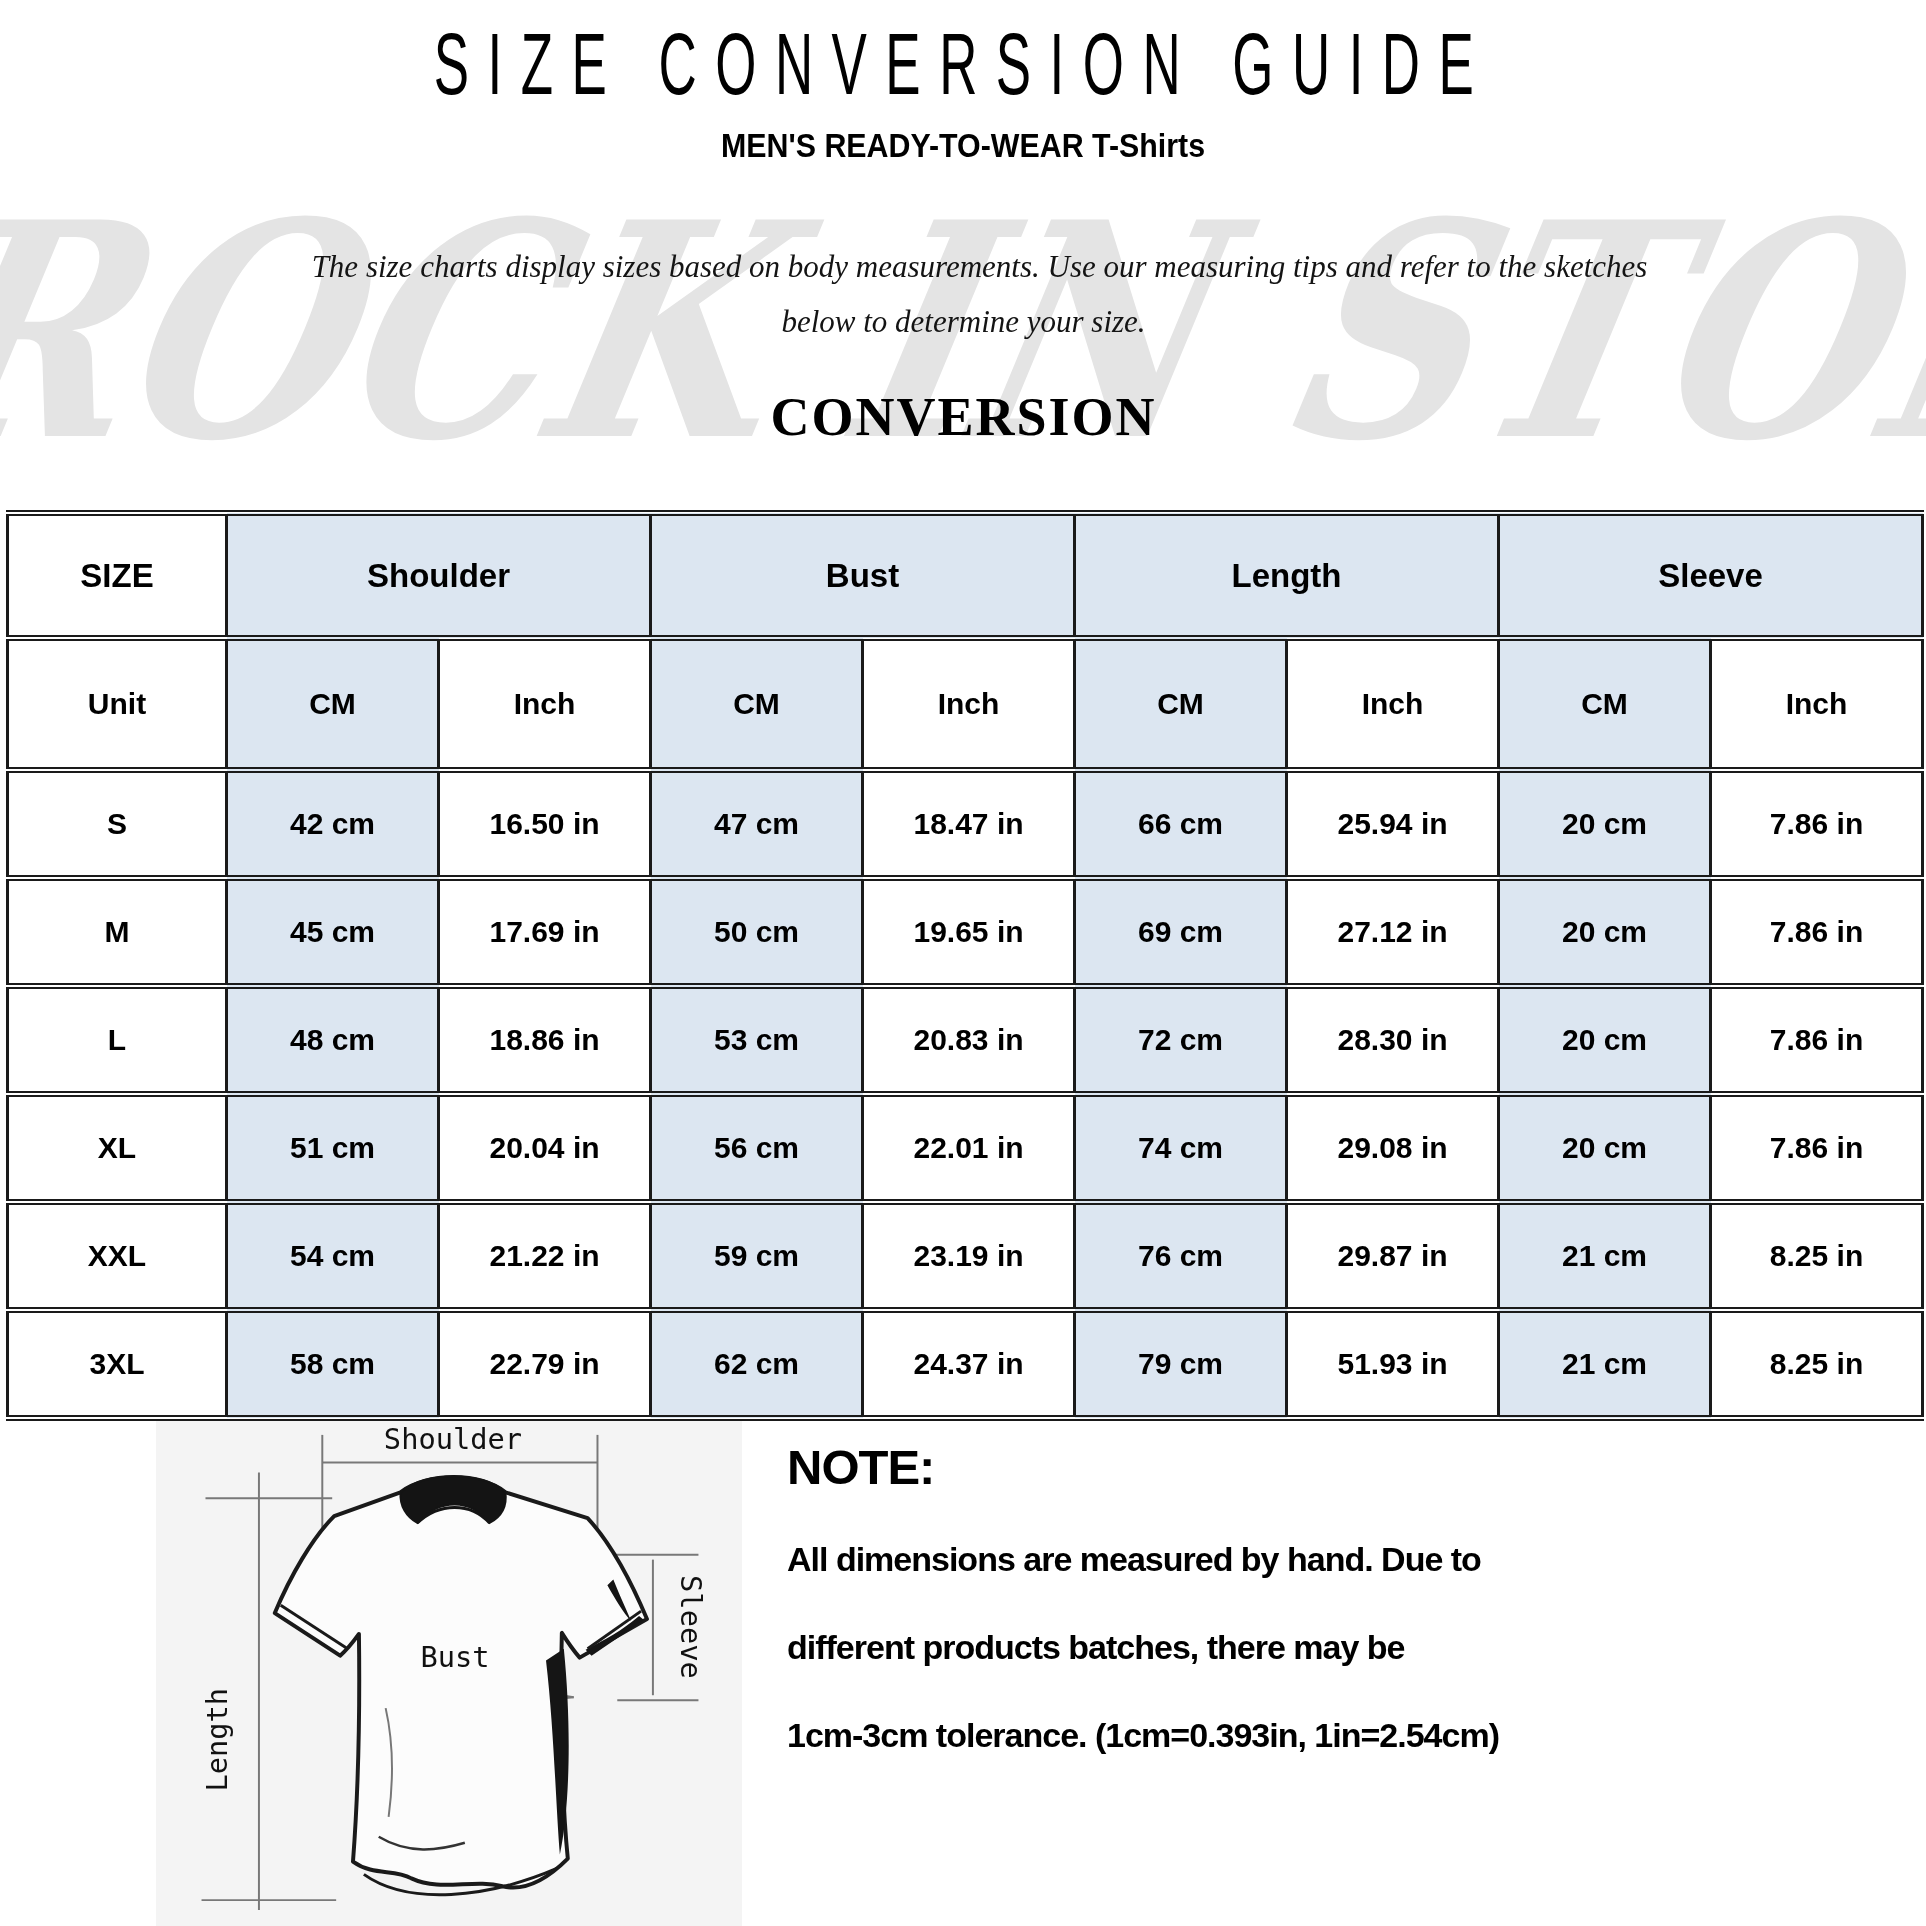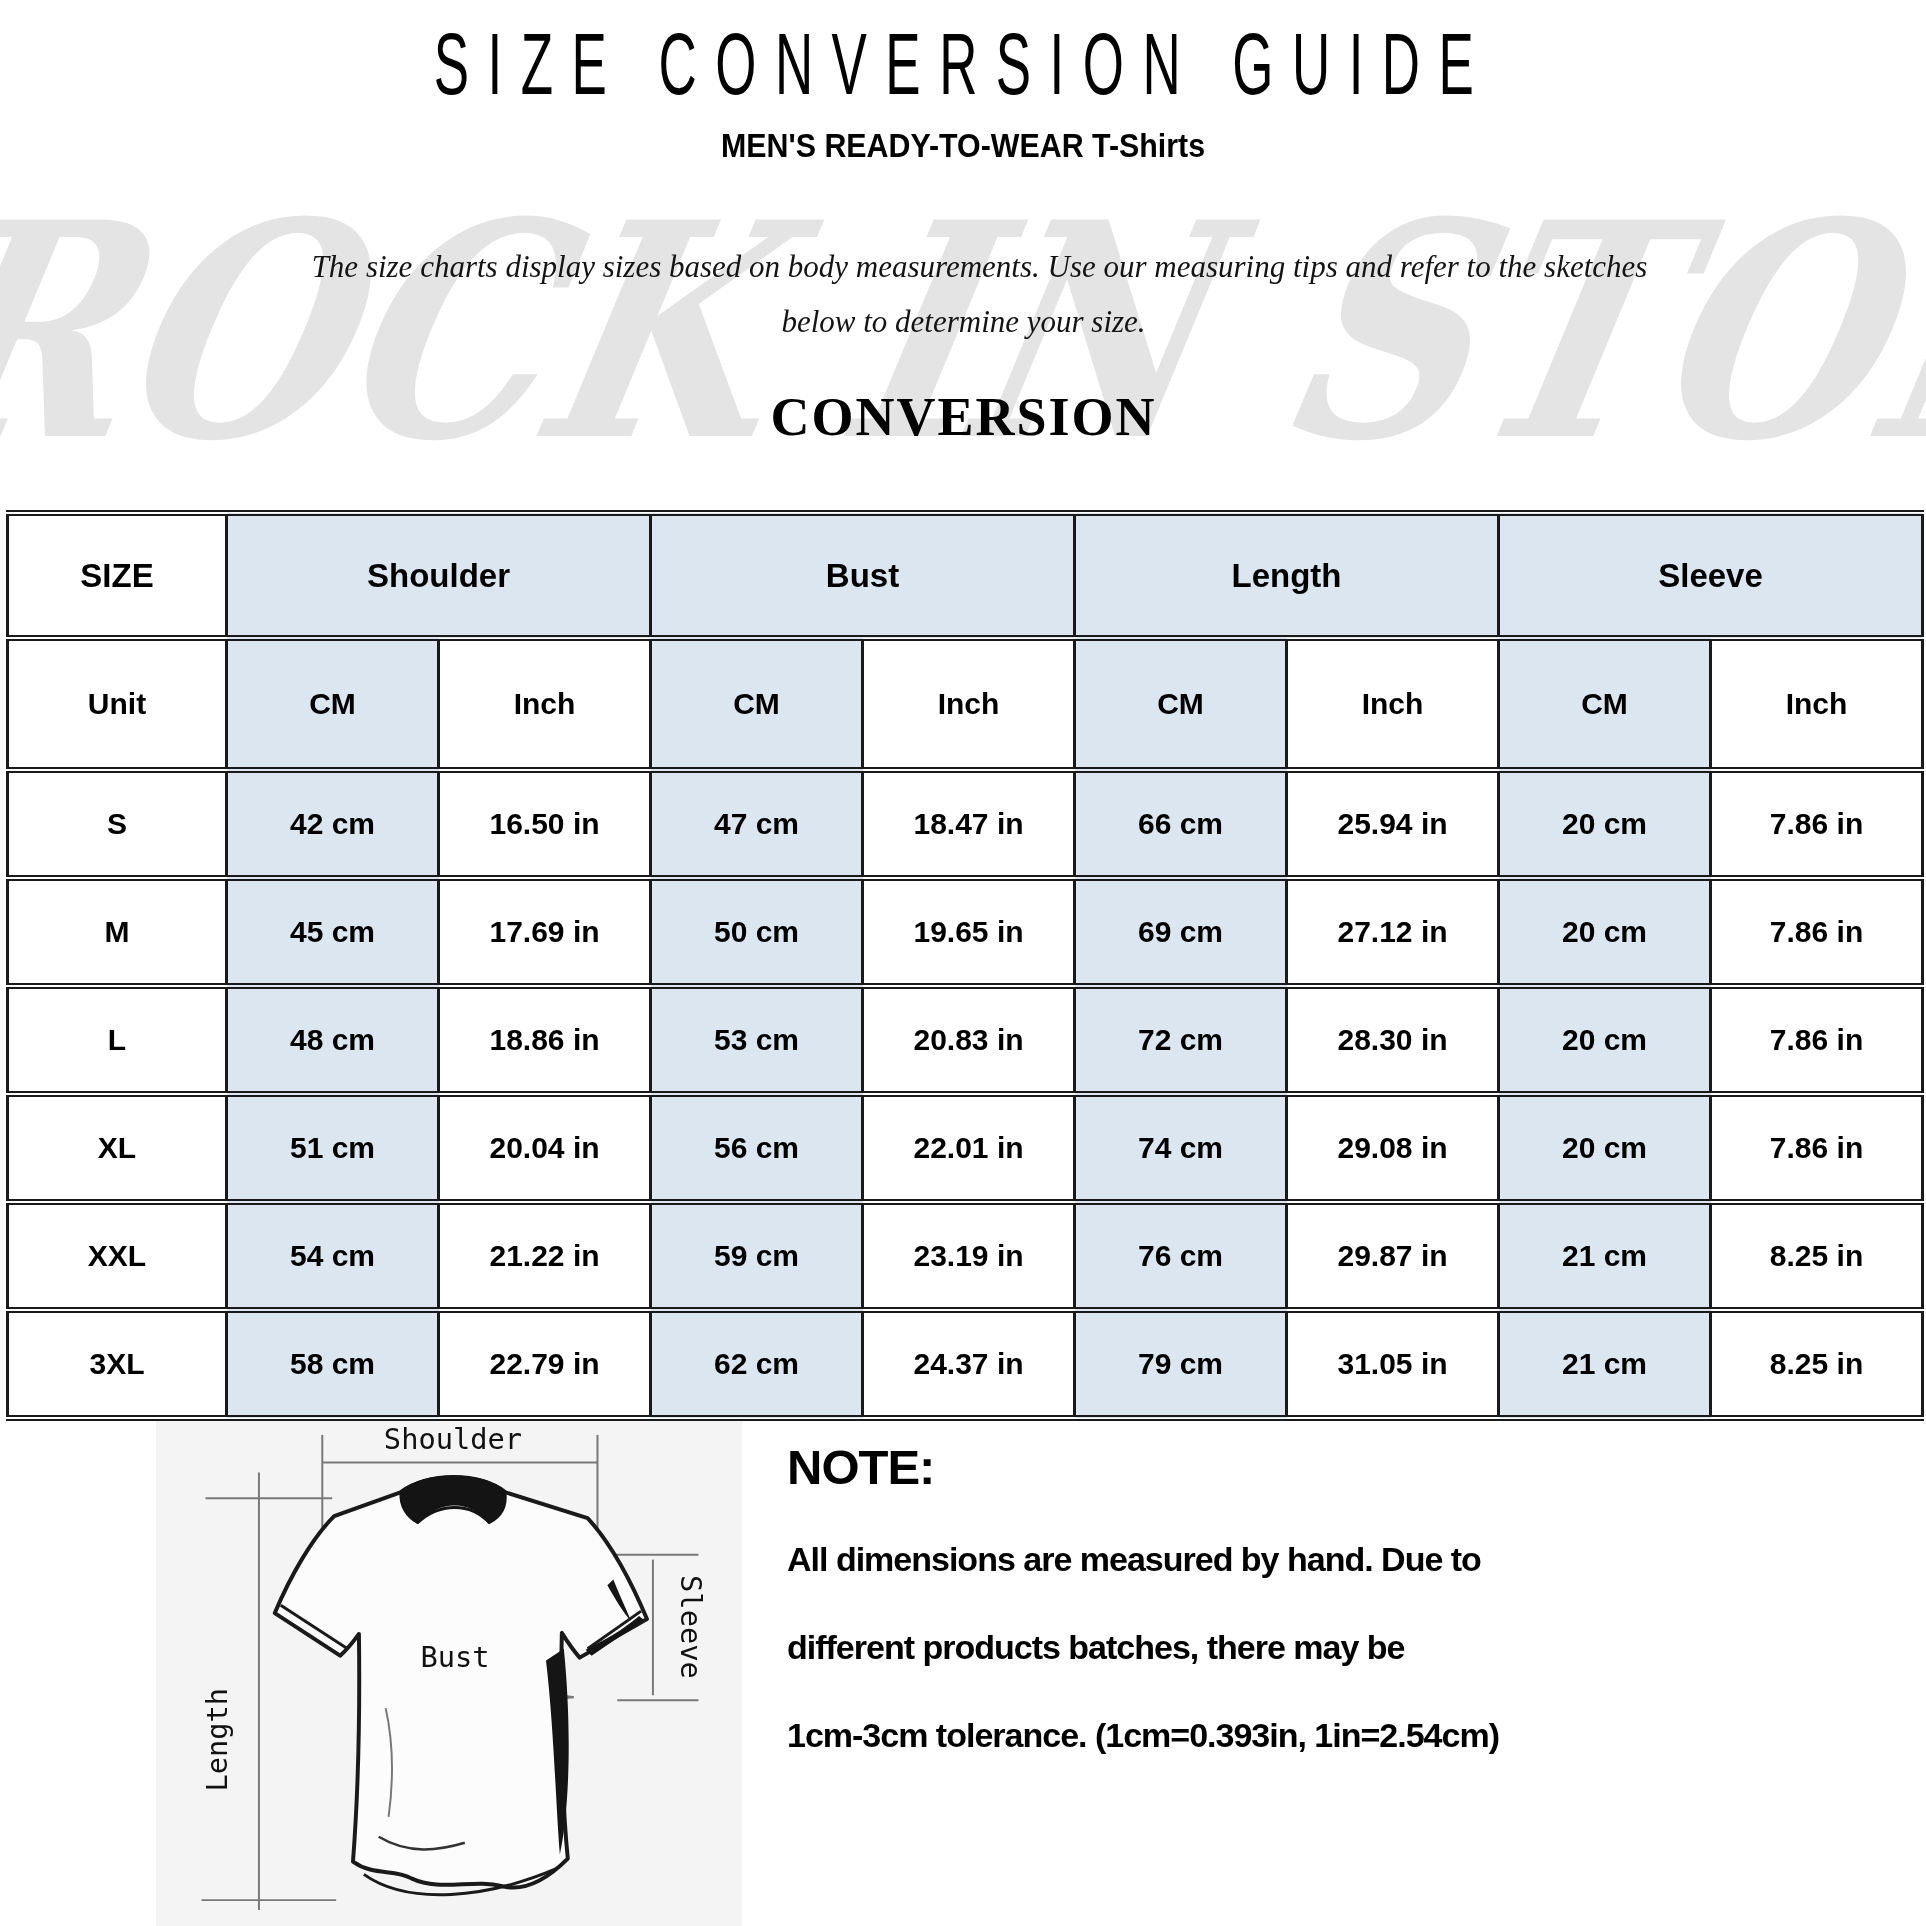--- a/index.html
+++ b/index.html
@@ -182,21 +182,21 @@
         <td class="c-blue">21 cm</td>
         <td>8.25 in</td>
       </tr>
       <tr class="r-data">
         <td>3XL</td>
         <td class="c-blue">58 cm</td>
         <td>22.79 in</td>
         <td class="c-blue">62 cm</td>
         <td>24.37 in</td>
         <td class="c-blue">79 cm</td>
-        <td>31.05 in</td>
+        <td>51.93 in</td>
         <td class="c-blue">21 cm</td>
         <td>8.25 in</td>
       </tr>
     </tbody>
 </table>
 
 <div class="diagram">
   <svg viewBox="0 0 592 521">
 
     <g stroke="#787878" stroke-width="2" fill="none">

